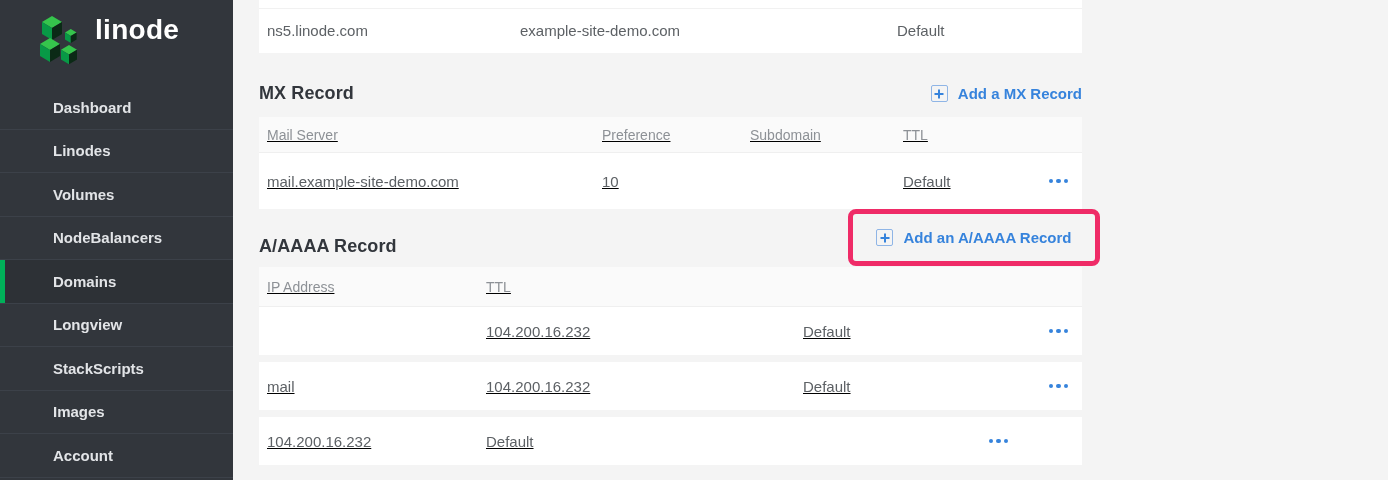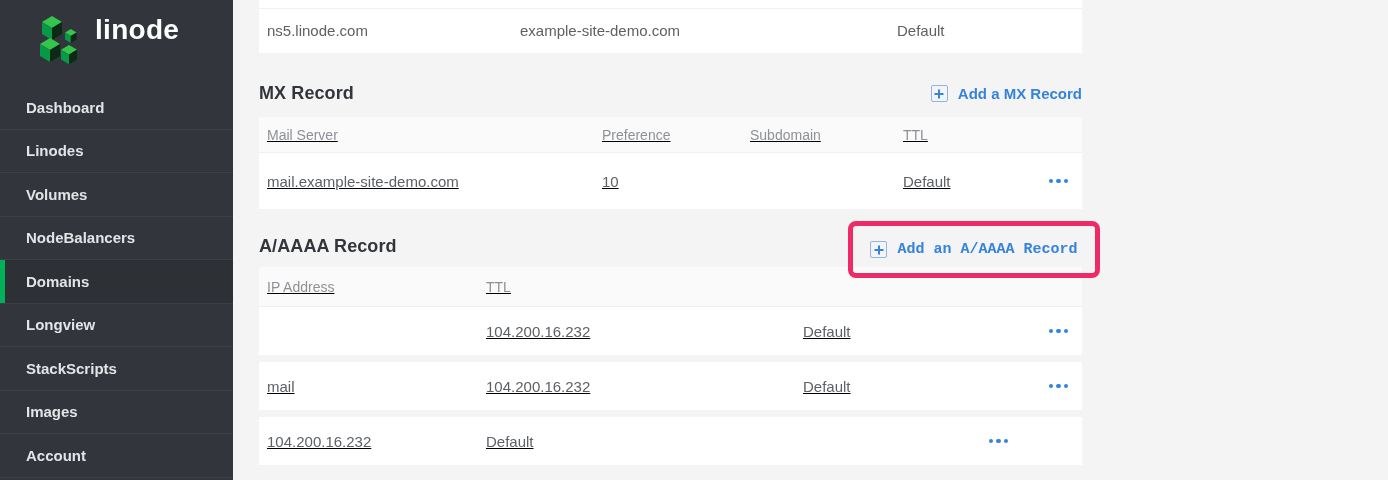--- a/index.html
+++ b/index.html
@@ -9,21 +9,21 @@
     font-family:"Liberation Sans","DejaVu Sans",sans-serif;
     -webkit-font-smoothing:antialiased;
   }
   
   .sidebar{position:absolute;left:0;top:0;width:233px;height:480px;background:#32363c;}
   .logo{display:flex;align-items:flex-start;gap:11px;padding:16px 0 0 40px;height:64px;cursor:pointer;}
   .logo-text{color:#ffffff;font-size:28px;font-weight:bold;letter-spacing:.3px;line-height:1;}
   .nav{position:absolute;top:86px;left:0;right:0;}
   .nav-item{
     box-sizing:border-box;height:43.5px;display:flex;align-items:center;
-    padding-left:26px;color:#e2e4e7;font-size:15px;font-weight:bold;
+    padding-left:53px;color:#e2e4e7;font-size:15px;font-weight:bold;
     border-bottom:1px solid #3c4149;cursor:pointer;position:relative;
   }
   .nav-item.active{background:#2d3136;}
   .nav-item.active .active-bar{
     position:absolute;left:0;top:0;bottom:0;width:5px;background:#00b159;
   }
   
   .content{position:absolute;left:259px;top:0;width:823px;height:480px;}
   .ns-row{
     position:absolute;top:0;left:0;right:0;height:53px;background:#fff;
@@ -34,23 +34,23 @@
   .section-head{position:absolute;left:0;right:0;display:flex;align-items:center;justify-content:space-between;}
   .head-mx{top:70px;height:47px;}
   .head-a{top:222px;height:48px;}
   .section-title{margin:0;font-size:18px;font-weight:bold;color:#32363c;letter-spacing:.1px;}
   .add-link{display:flex;gap:10px;color:#3683dc;font-size:15px;font-weight:bold;text-decoration:none;cursor:pointer;white-space:nowrap;}
   .plus-icon{width:15px;height:15px;border:1px solid #8fb5e6;border-radius:2px;position:relative;flex:0 0 auto;}
   .plus-icon::before,.plus-icon::after{content:"";position:absolute;background:#3683dc;left:50%;top:50%;}
   .plus-icon::before{width:9px;height:2px;transform:translate(-50%,-50%);}
   .plus-icon::after{width:2px;height:9px;transform:translate(-50%,-50%);}
   .highlight-box{
-    position:absolute;top:221px;left:589px;width:252px;height:57px;
+    position:absolute;top:209px;left:589px;width:252px;height:57px;
     border:5px solid #ef2b67;border-radius:8px;box-sizing:border-box;
-    display:flex;align-items:center;justify-content:center;z-index:3;background:transparent;font-family:Liberation Mono, monospace;
+    display:flex;align-items:center;justify-content:center;z-index:3;background:transparent;
   }
   .table{position:absolute;left:0;right:0;text-decoration:underline;}
   .mx-table{top:117px;}
   .a-table{top:267px;}
   .thead{
     background:#fafafa;display:grid;align-items:center;color:#8d9196;font-size:14px;
     border-bottom:1px solid #efefef;box-sizing:border-box;
   }
   .trow{background:#ffffff;display:grid;align-items:center;color:#5d6165;font-size:15px;box-sizing:border-box;}
   .grid-mx{grid-template-columns:335px 148px 153px 1fr 60px;padding:0 14px 0 8px;}

